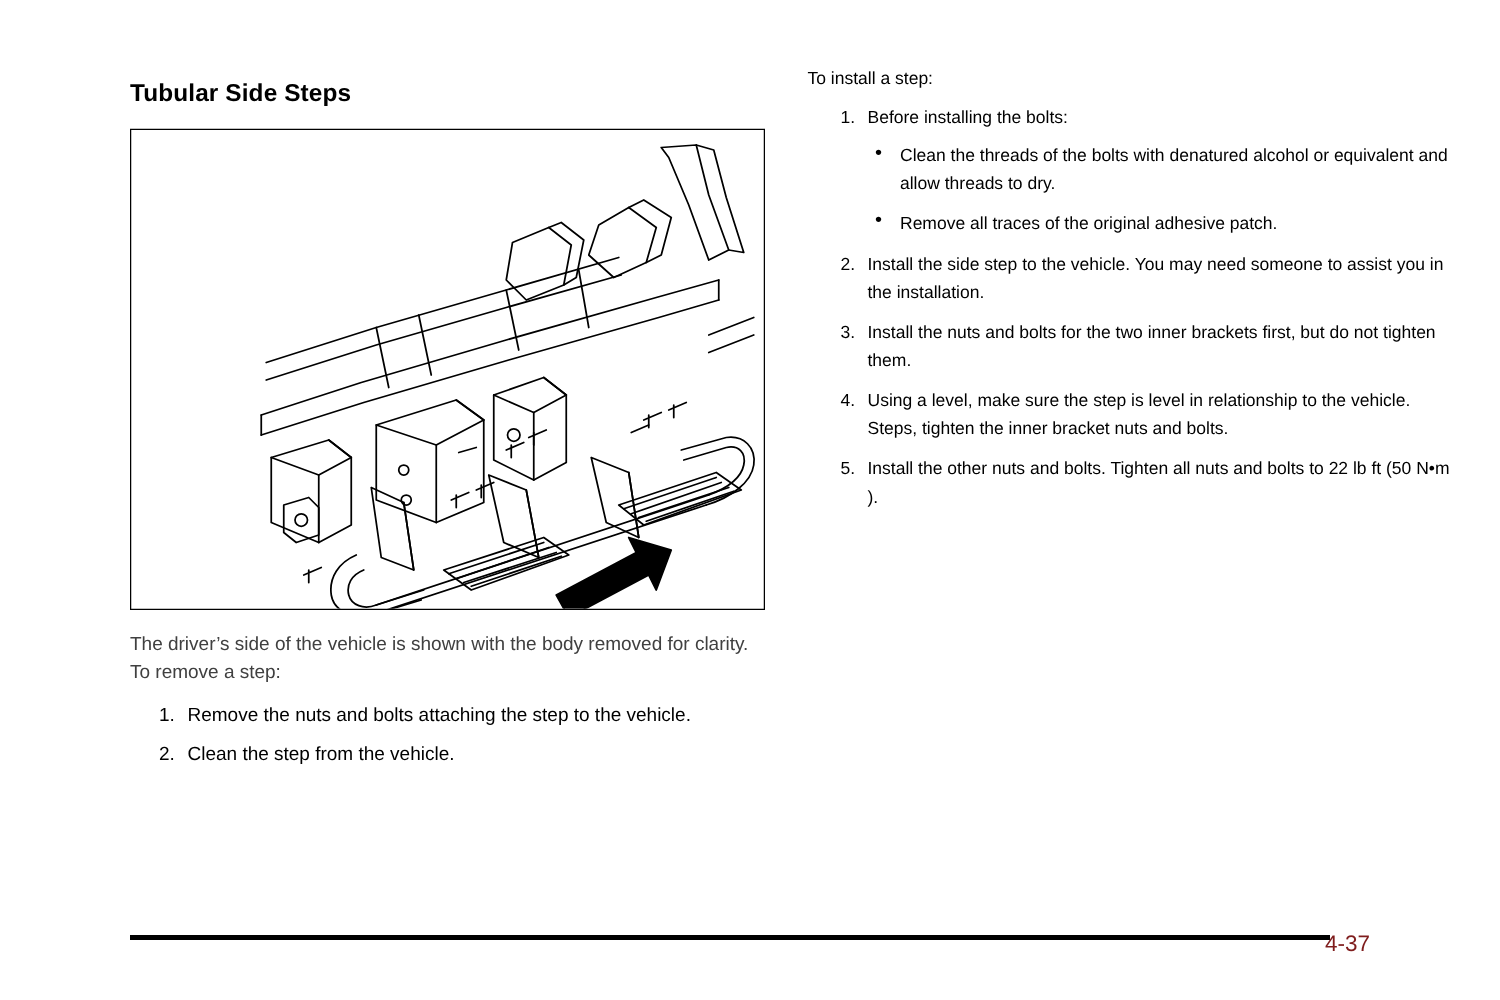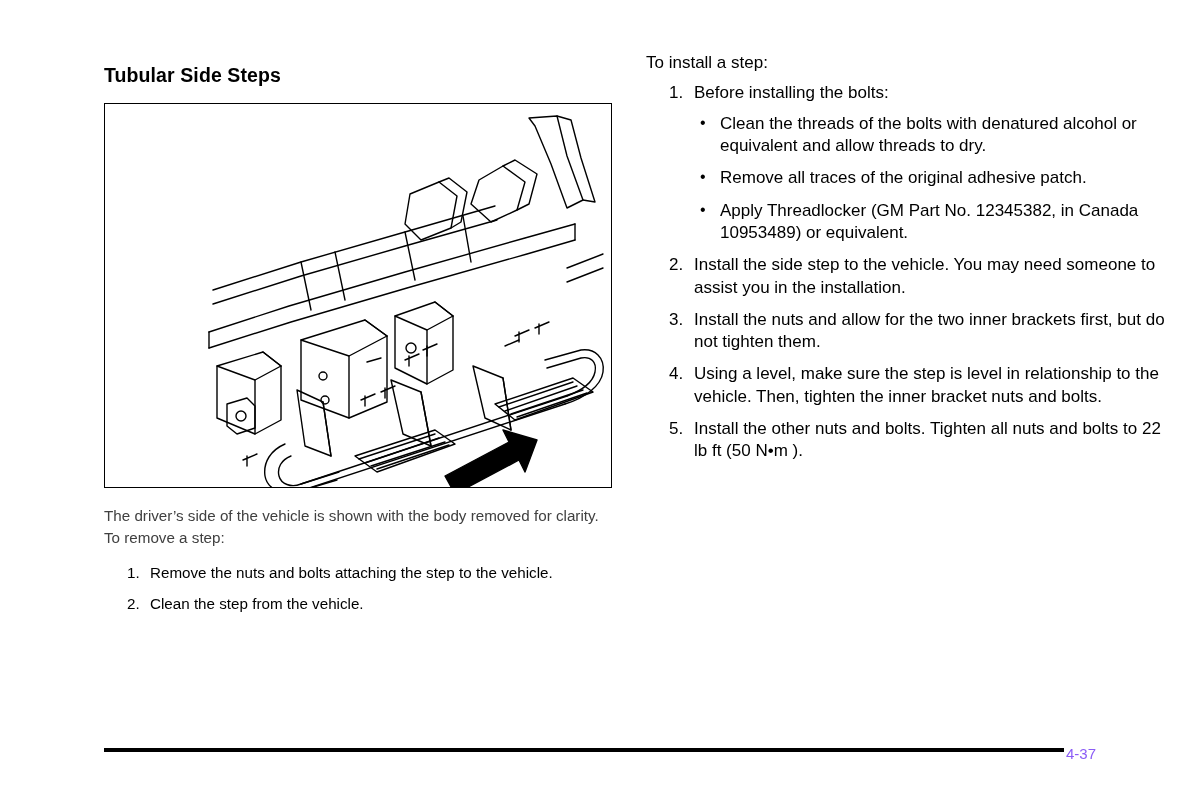--- a/index.html
+++ b/index.html
@@ -84,29 +84,29 @@
   }
   ol.num-list > li {
     margin-bottom: 6px;
     padding-left: 6px;
   }
   ol.num-list.tight > li {
     margin-bottom: 9px;
   }
 
   .right-intro {
-    font-size: 17px;
+    font-size: 14px;
     line-height: 21.5px;
     margin: 0 0 8px 0;
   }
 
   ol.right-list {
     margin: 0;
     padding: 0 0 0 42px;
-    font-size: 17px;
+    font-size: 14px;
     line-height: 22.3px;
     list-style-type: decimal;
   }
   ol.right-list > li {
     margin-bottom: 10px;
     padding-left: 6px;
   }
 
   ul.bullet-list {
     margin: 9px 0 4px 0;
@@ -132,23 +132,23 @@
     left: 104px;
     top: 748px;
     width: 960px;
     height: 4px;
     background: #000;
   }
   .page-number {
     position: absolute;
     right: 104px;
     top: 745px;
-    font-size: 15px;
+    font-size: 18px;
     font-weight: normal;
-    color: #8b5cf6;
+    color: #7f1d1d;
   }
 </style>
 </head>
 <body>
 
 <div class="page">
 
   <div class="col-left">
 
     <h1 class="section-title">Tubular Side Steps</h1>
@@ -256,29 +256,28 @@
 
     <p class="right-intro">To install a step:</p>
 
     <ol class="right-list">
 
       <li>
         <span>Before installing the bolts:</span>
         <ul class="bullet-list">
           <li>Clean the threads of the bolts with denatured alcohol or equivalent and allow threads to dry.</li>
           <li>Remove all traces of the original adhesive patch.</li>
-          <li>Apply Threadlocker (GM Part No. 12345382, in Canada 10953489) or equivalent.</li>
         </ul>
       </li>
 
       <li>Install the side step to the vehicle. You may need someone to assist you in the installation.</li>
 
-      <li>Install the nuts and allow for the two inner brackets first, but do not tighten them.</li>
-
-      <li>Using a level, make sure the step is level in relationship to the vehicle. Then, tighten the inner bracket nuts and bolts.</li>
+      <li>Install the nuts and bolts for the two inner brackets first, but do not tighten them.</li>
+
+      <li>Using a level, make sure the step is level in relationship to the vehicle. Steps, tighten the inner bracket nuts and bolts.</li>
 
       <li>Install the other nuts and bolts. Tighten all nuts and bolts to 22 lb ft (50 N•m ).</li>
 
     </ol>
 
   </div>
 
   <div class="footer-rule"></div>
   <div class="page-number">4-37</div>
 

